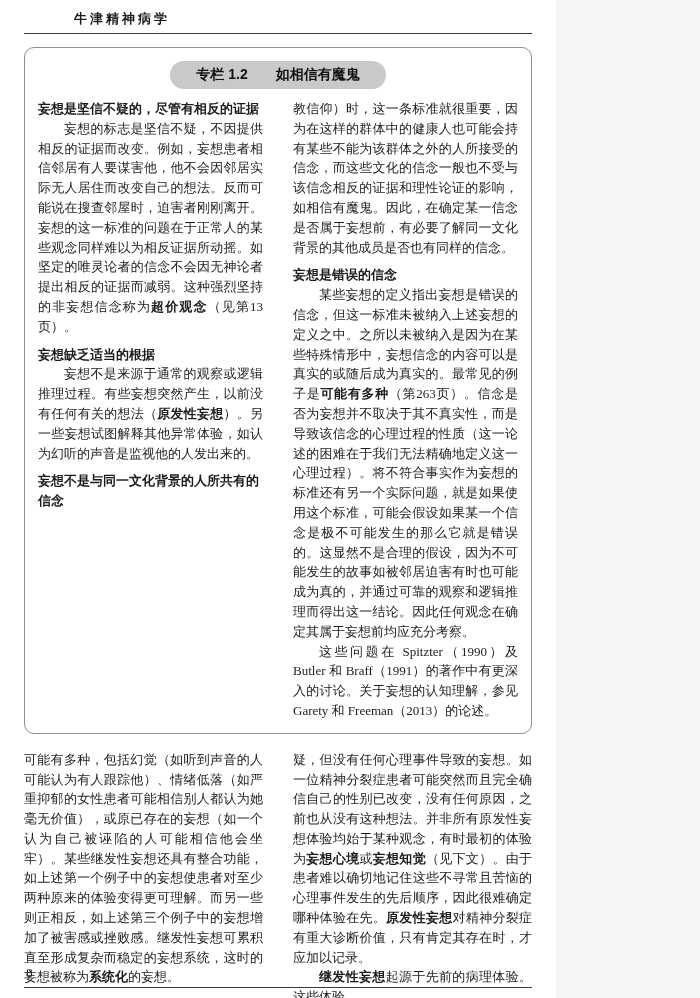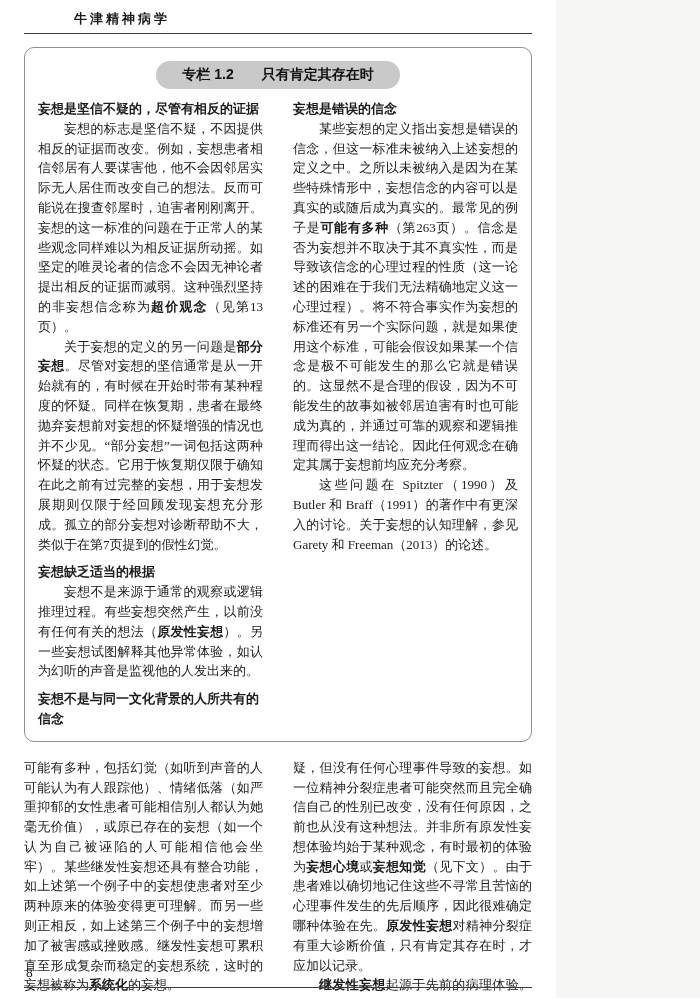--- a/index.html
+++ b/index.html
@@ -75,33 +75,33 @@
 <div class="page">
 
   <header>
     <div class="header-title">牛津精神病学</div>
     <div class="header-rule"></div>
   </header>
 
   <section class="box">
     <div class="box-title-wrap">
       <div class="box-title">
-        <span class="box-title-label">专栏 1.2</span><span class="box-title-text">只有肯定其存在时</span>
+        <span class="box-title-label">专栏 1.2</span><span class="box-title-text">如相信有魔鬼</span>
       </div>
     </div>
     <div class="cols">
       <div class="col">
           <h3 class="bh"><span>妄想是坚信不疑的，尽管有相反的证据</span></h3>
           <p class="bp ind"><span>妄想的标志是坚信不疑，不因提供相反的证据而改变。例如，妄想患者相信邻居有人要谋害他，他不会因邻居实际无人居住而改变自己的想法。反而可能说在搜查邻屋时，迫害者刚刚离开。妄想的这一标准的问题在于正常人的某些观念同样难以为相反证据所动摇。如坚定的唯灵论者的信念不会因无神论者提出相反的证据而减弱。这种强烈坚持的非妄想信念称为</span><span class="b">超价观念</span><span>（见第13页）。</span></p>
-          <p class="bp ind"><span>关于妄想的定义的另一问题是</span><span class="b">部分妄想</span><span>。尽管对妄想的坚信通常是从一开始就有的，有时候在开始时带有某种程度的怀疑。同样在恢复期，患者在最终抛弃妄想前对妄想的怀疑增强的情况也并不少见。“部分妄想”一词包括这两种怀疑的状态。它用于恢复期仅限于确知在此之前有过完整的妄想，用于妄想发展期则仅限于经回顾发现妄想充分形成。孤立的部分妄想对诊断帮助不大，类似于在第7页提到的假性幻觉。</span></p>
           <h3 class="bh"><span>妄想缺乏适当的根据</span></h3>
           <p class="bp ind"><span>妄想不是来源于通常的观察或逻辑推理过程。有些妄想突然产生，以前没有任何有关的想法（</span><span class="b">原发性妄想</span><span>）。另一些妄想试图解释其他异常体验，如认为幻听的声音是监视他的人发出来的。</span></p>
           <h3 class="bh"><span>妄想不是与同一文化背景的人所共有的信念</span></h3>
         </div>
       <div class="col">
+          <p class="bp"><span>教信仰）时，这一条标准就很重要，因为在这样的群体中的健康人也可能会持有某些不能为该群体之外的人所接受的信念，而这些文化的信念一般也不受与该信念相反的证据和理性论证的影响，如相信有魔鬼。因此，在确定某一信念是否属于妄想前，有必要了解同一文化背景的其他成员是否也有同样的信念。</span></p>
           <h3 class="bh"><span>妄想是错误的信念</span></h3>
           <p class="bp ind"><span>某些妄想的定义指出妄想是错误的信念，但这一标准未被纳入上述妄想的定义之中。之所以未被纳入是因为在某些特殊情形中，妄想信念的内容可以是真实的或随后成为真实的。最常见的例子是</span><span class="b">可能有多种</span><span>（第263页）。信念是否为妄想并不取决于其不真实性，而是导致该信念的心理过程的性质（这一论述的困难在于我们无法精确地定义这一心理过程）。将不符合事实作为妄想的标准还有另一个实际问题，就是如果使用这个标准，可能会假设如果某一个信念是极不可能发生的那么它就是错误的。这显然不是合理的假设，因为不可能发生的故事如被邻居迫害有时也可能成为真的，并通过可靠的观察和逻辑推理而得出这一结论。因此任何观念在确定其属于妄想前均应充分考察。</span></p>
           <p class="bp ind"><span>这些问题在 Spitzter（1990）及 Butler 和 Braff（1991）的著作中有更深入的讨论。关于妄想的认知理解，参见 Garety 和 Freeman（2013）的论述。</span></p>
         </div>
     </div>
   </section>
 
   <section class="cols body-cols">
     <div class="col">
         <p class="bp"><span>可能有多种，包括幻觉（如听到声音的人可能认为有人跟踪他）、情绪低落（如严重抑郁的女性患者可能相信别人都认为她毫无价值），或原已存在的妄想（如一个认为自己被诬陷的人可能相信他会坐牢）。某些继发性妄想还具有整合功能，如上述第一个例子中的妄想使患者对至少两种原来的体验变得更可理解。而另一些则正相反，如上述第三个例子中的妄想增加了被害感或挫败感。继发性妄想可累积直至形成复杂而稳定的妄想系统，这时的妄想被称为</span><span class="b">系统化</span><span>的妄想。</span></p>

